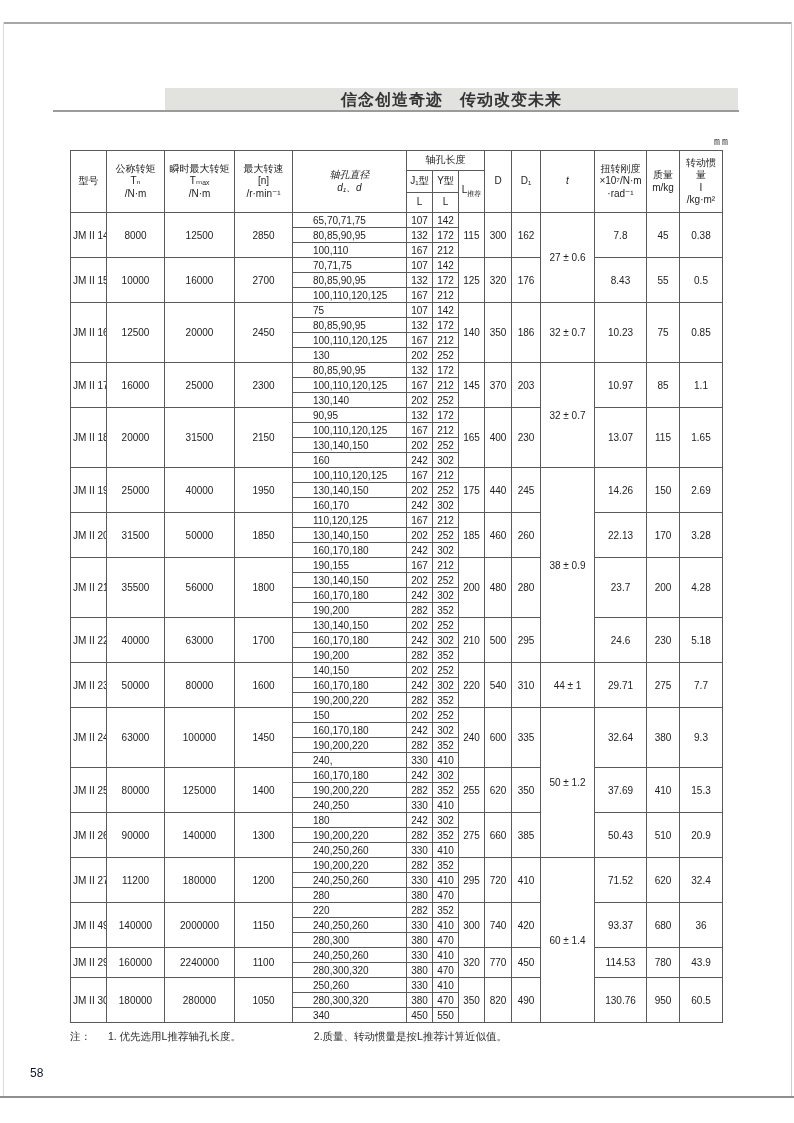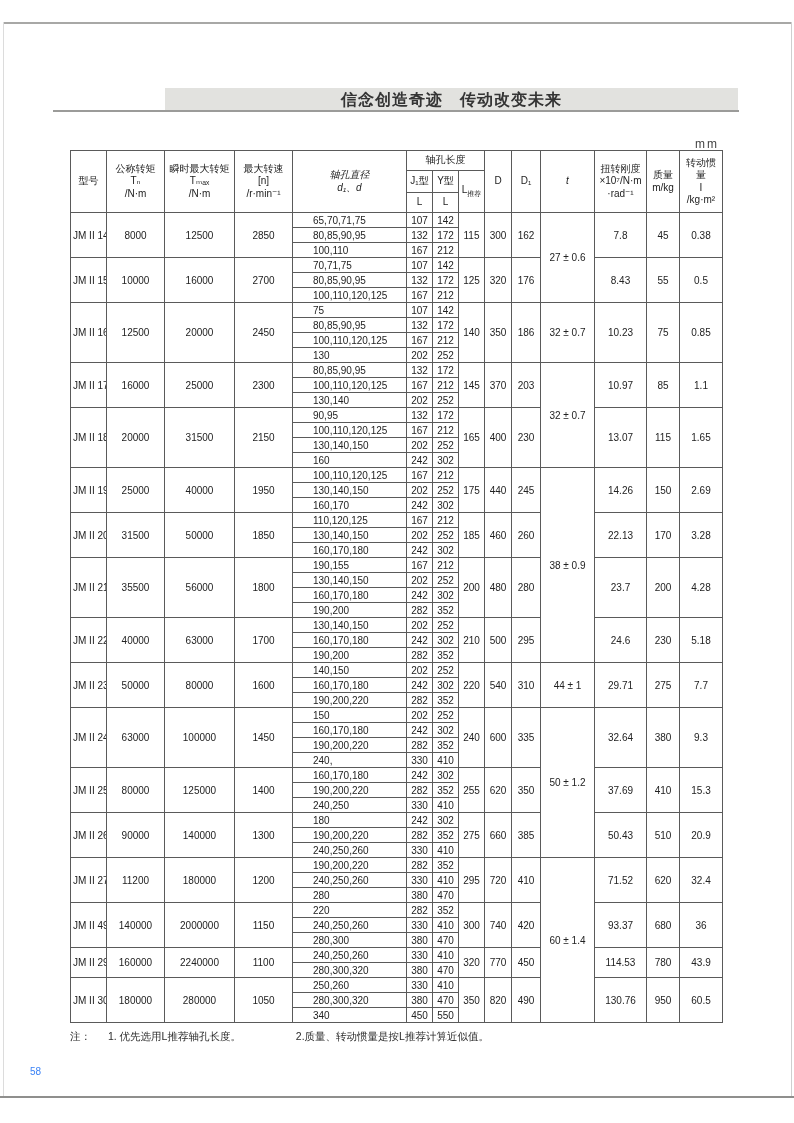--- a/index.html
+++ b/index.html
@@ -6,21 +6,21 @@
   body{font-family:"Liberation Sans","DejaVu Sans",sans-serif;color:#2b2b2b;}
   .page{position:relative;width:794px;height:1123px;background:#fff;overflow:hidden;}
   .page-frame{position:absolute;left:3px;top:22px;width:787px;height:1074px;
     border-left:1px solid #dcdcdc;border-right:1px solid #cfcfcf;pointer-events:none;}
   .top-rule{position:absolute;left:3px;top:22px;width:788px;height:2px;background:#a8a8a6;}
   .bottom-rule{position:absolute;left:0;top:1096px;width:794px;height:2px;background:#8f8f8d;}
   .banner{position:absolute;left:165px;top:88px;width:573px;height:23px;background:#e2e2df;}
   .banner-title{position:absolute;left:0;top:0;width:100%;height:23px;line-height:23px;
     text-align:center;font-size:16px;font-weight:bold;color:#343434;letter-spacing:1px;}
   .banner-underline{position:absolute;left:53px;top:110px;width:686px;height:2px;background:#9b9b99;}
-  .unit-label{position:absolute;right:75px;top:137px;font-size:12px;letter-spacing:2px;color:#444;}
+  .unit-label{position:absolute;right:64px;top:137px;font-size:10px;letter-spacing:2px;color:#444;font-family:Liberation Mono, monospace;}
   .table-wrap{position:absolute;left:70px;top:150px;}
   table.spec{border-collapse:collapse;table-layout:fixed;width:652px;background:#fff;
     border:1.5px solid #3a3a3a;}
   .spec th,.spec td{border:1px solid #5a5a5a;padding:0 2px;text-align:center;
     vertical-align:middle;font-weight:normal;font-size:10px;color:#222;
     overflow:hidden;white-space:nowrap;}
   .spec th{white-space:pre-line;line-height:1.25;padding:1px 2px;}
   .spec thead tr:nth-child(1){height:20px;}
   .spec thead tr:nth-child(2){height:22px;}
   .spec thead tr:nth-child(3){height:20px;}
@@ -28,22 +28,22 @@
   .spec td.bore{text-align:left;padding-left:20px;}
   .spec .it{font-style:italic;}
   .spec sub{font-size:7px;}
   col.c-model{width:36px} col.c-tn{width:58px} col.c-tmax{width:70px}
   col.c-speed{width:58px} col.c-bore{width:114px} col.c-j{width:26px}
   col.c-y{width:26px} col.c-lrec{width:26px} col.c-d{width:27px}
   col.c-d1{width:29px} col.c-t{width:54px} col.c-stiff{width:52px}
   col.c-mass{width:33px} col.c-inertia{width:43px}
   .notes{position:absolute;left:70px;top:1030px;font-size:10.5px;color:#2b2b2b;}
   .notes .gap1{margin-left:14px;}
-  .notes .gap2{margin-left:52px;}
-  .page-number{position:absolute;left:30px;top:1066px;font-size:10px;color:#3b82f6;}
+  .notes .gap2{margin-left:70px;}
+  .page-number{position:absolute;left:30px;top:1066px;font-size:12px;color:#0f172a;}
 </style>
 </head>
 <body>
 
 <div class="page">
   <div class="top-rule"></div>
   <div class="page-frame"></div>
 
   <div class="banner">
     <div class="banner-title">信念创造奇迹　传动改变未来</div>

